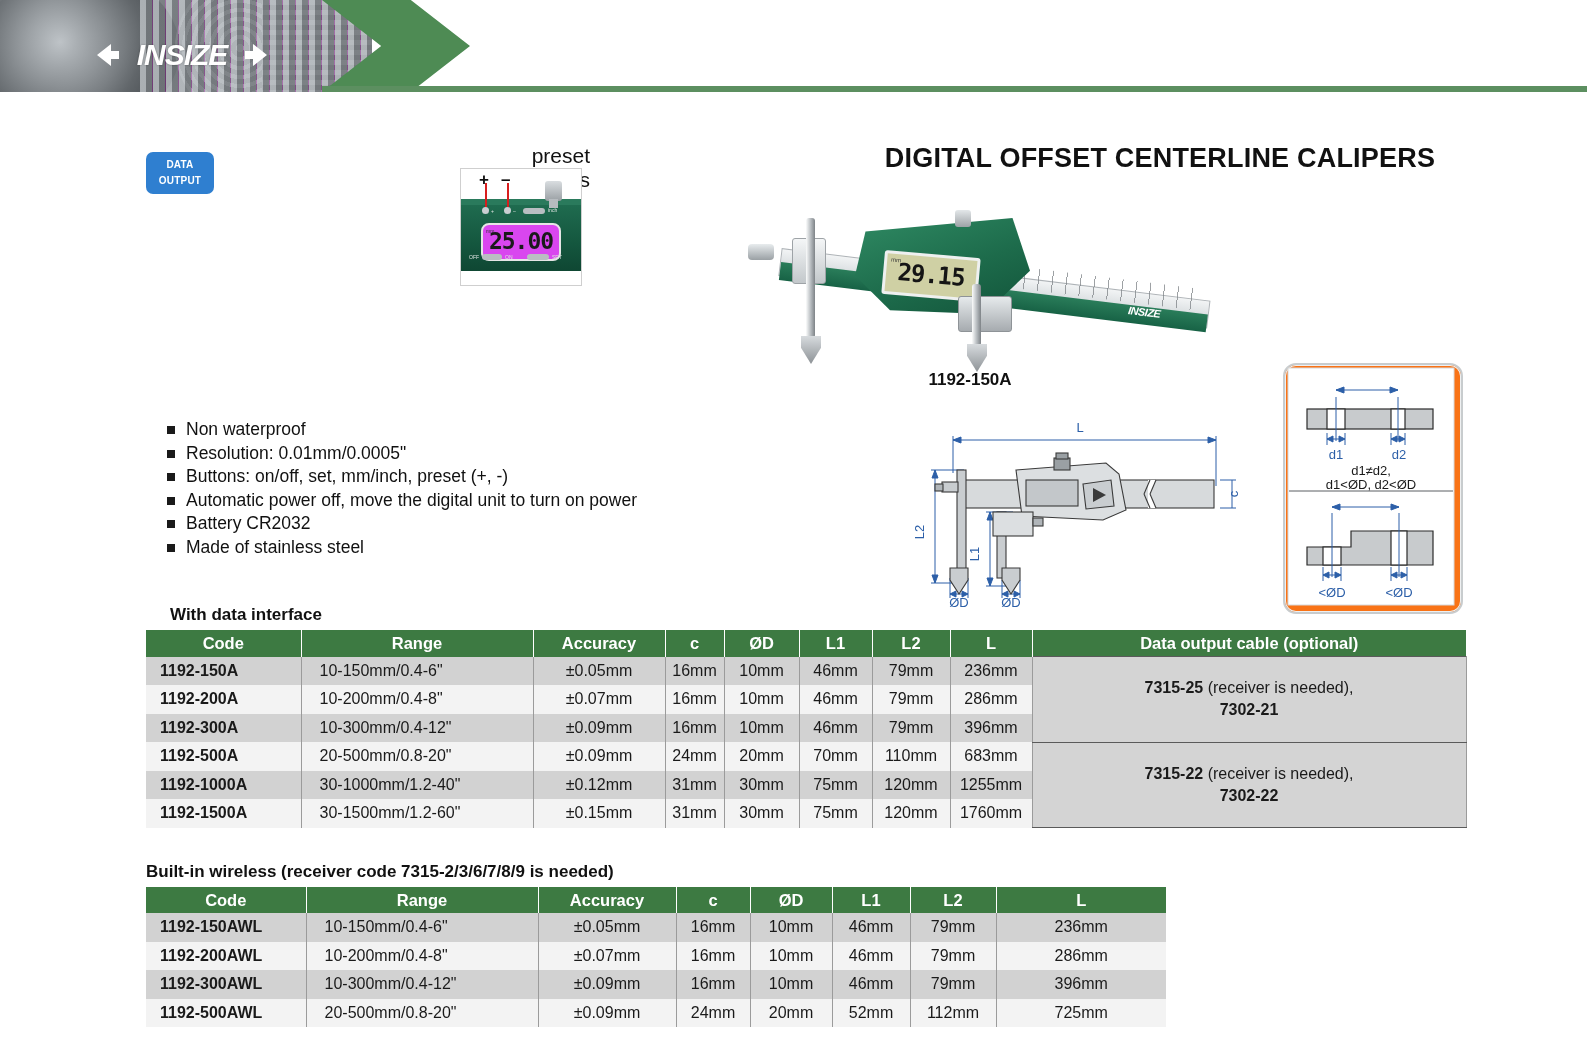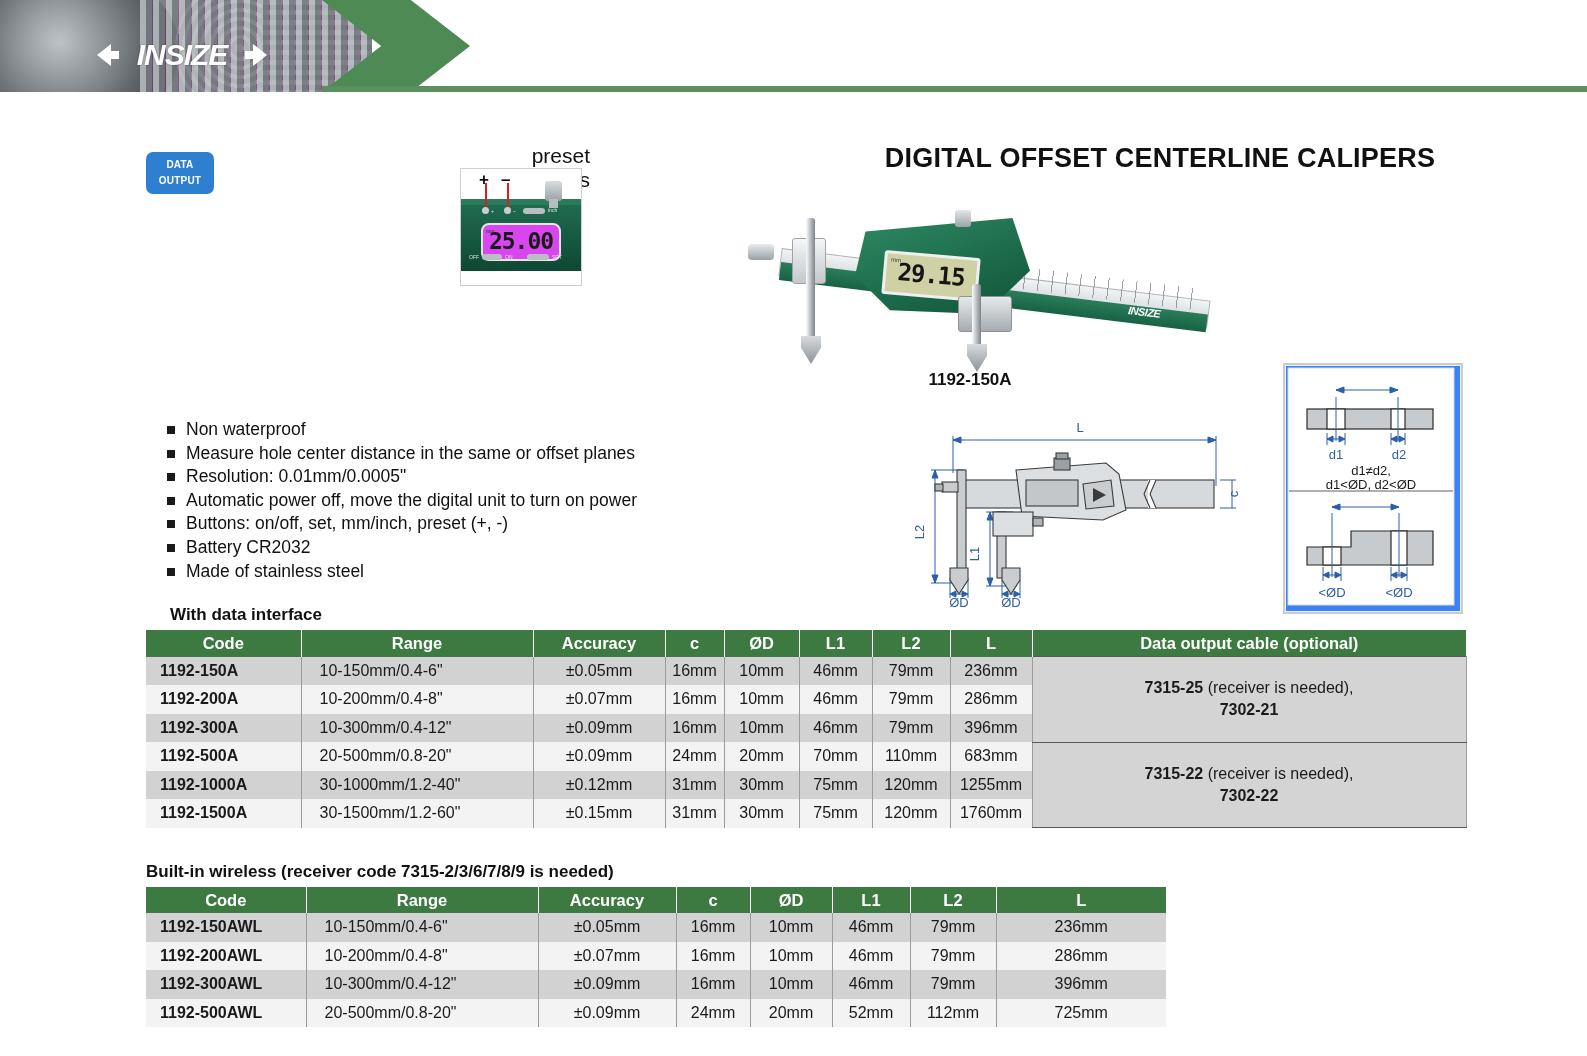--- a/index.html
+++ b/index.html
@@ -93,22 +93,22 @@
   #features{position:absolute;left:146px;top:400px;width:600px;}
   #features li{list-style:none;font-size:17.5px;line-height:23.6px;color:#111;position:relative;padding-left:22px;margin:0;}
   #features li::before{content:"";position:absolute;left:3px;top:8px;width:8px;height:8px;background:#1a1a1a;}
   #features ul{margin:18px;padding:0;}
 
   
   #tech-drawing{position:absolute;left:898px;top:408px;width:345px;height:200px;}
   #tech-drawing svg{display:block;}
 
   
-  #dbox{position:absolute;left:1283px;top:363px;width:176px;height:247px;background:#3b82f6;
-    border:2px solid #c8ccce;border-radius:0;box-shadow:0 0 0 1px #eef0f1 inset;}
+  #dbox{position:absolute;left:1283px;top:363px;width:176px;height:247px;background:#f97316;
+    border:2px solid #c8ccce;border-radius:13px;box-shadow:0 0 0 1px #eef0f1 inset;}
   #dbox svg{display:block;}
 
   
   .tbl-caption{position:absolute;font-weight:bold;font-size:17px;color:#111;}
   table.spec{position:absolute;border-collapse:collapse;table-layout:fixed;}
   table.spec th{background:#3d7a42;color:#ffffff;font-size:16.5px;font-weight:bold;height:26px;
     border-right:1px solid #ffffff;padding:0 6px;}
   table.spec th.last{border-right:none;}
   table.spec td{font-size:16px;height:28.5px;padding:0 6px;border-right:1px solid #9b9b9b;color:#1a1a1a;}
   table.spec td.last{border-right:none;}
@@ -192,24 +192,23 @@
   <div class="rod" style="left:106px;top:22px;height:120px;"></div>
   <div class="rod" style="left:272px;top:88px;height:62px;"></div>
   <div class="cone" style="left:101px;top:140px;"></div>
   <div class="cone" style="left:267px;top:148px;"></div>
 </div>
 <div id="photo-caption">1192-150A</div>
 
 <div id="features">
   <ul>
     <li>Non waterproof</li>
-    <li>Measure hole center distance in the same or offset planes</li>
     <li>Resolution: 0.01mm/0.0005"</li>
+    <li>Buttons: on/off, set, mm/inch, preset (+, -)</li>
     <li>Automatic power off, move the digital unit to turn on power</li>
-    <li>Buttons: on/off, set, mm/inch, preset (+, -)</li>
     <li>Battery CR2032</li>
     <li>Made of stainless steel</li>
   </ul>
 </div>
 
 <div id="tech-drawing">
 <svg width="345" height="200" viewBox="0 0 345 200">
   <g stroke="#2c5fa8" stroke-width="1" fill="none">
     <line x1="55" y1="28" x2="55" y2="65"></line>
     <line x1="318" y1="28" x2="318" y2="78"></line>

